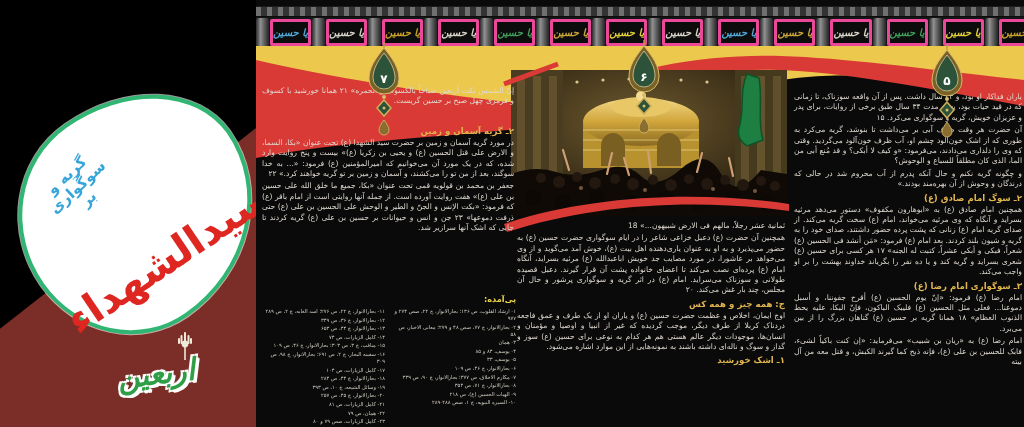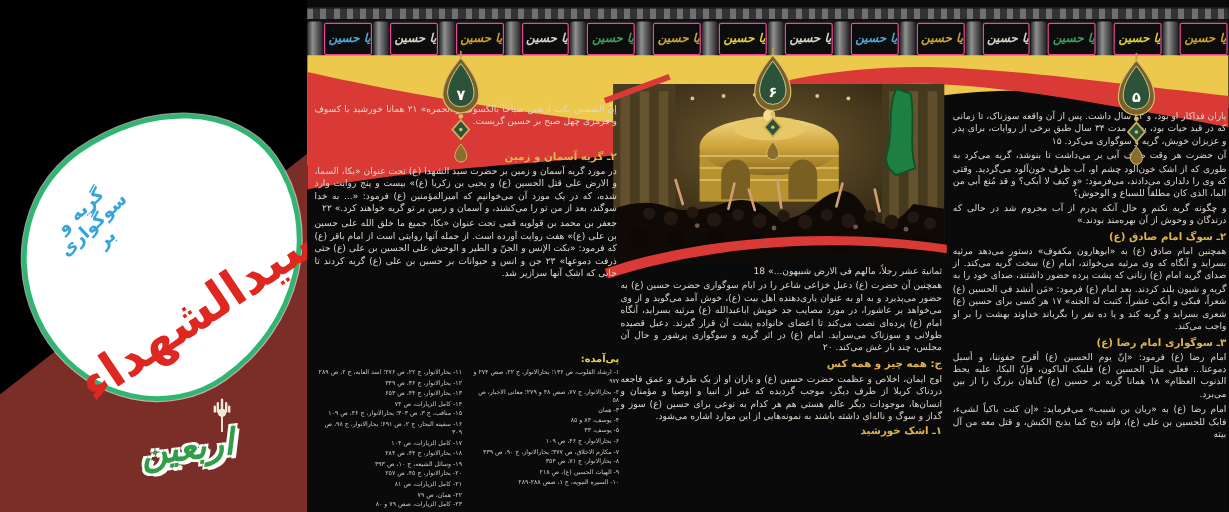--- a/index.html
+++ b/index.html
@@ -32,22 +32,22 @@
 
   
   .frieze{position:absolute;left:0;top:6px;width:768px;height:42px;background:#161616;
         display:flex;flex-direction:column;}
   .fz-top{height:9px;background:repeating-linear-gradient(90deg,#707070 0 5px,#333 5px 11px);
         border-top:1px solid #1c1c1c;border-bottom:1px solid #0c0c0c;}
   .fz-row{flex:1;display:flex;}
   .fz-cell{flex:1;display:flex;}
   .fz-orn{width:13px;margin:1px 0;border-radius:3px;
         background:linear-gradient(90deg,#2c2c2c,#909090 35%,#5d5d5d 65%,#242424);}
-  .fz-pan{flex:1;margin:2px 1px;background:#0c0c0c;border:1px solid #ec4899;border-radius:2px;
-        display:flex;align-items:center;justify-content:flex-end;overflow:hidden;}
+  .fz-pan{flex:1;margin:2px 1px;background:#0c0c0c;border:3px solid #ec4899;border-radius:2px;
+        display:flex;align-items:center;justify-content:flex-start;overflow:hidden;}
   .fz-pan span{font-size:10px;font-weight:bold;font-style:italic;direction:rtl;
         filter:blur(.2px);white-space:nowrap;}
 
   .ribbon,.overlay{position:absolute;left:0;top:40px;width:768px;height:200px;pointer-events:none;}
   .overlay{z-index:4;}
   .photo{position:absolute;left:255px;top:70px;width:276px;height:146px;z-index:3;}
   .badge{position:absolute;width:36px;height:100px;z-index:6;}
   .badge text{font-family:"DejaVu Sans",sans-serif;font-weight:bold;}
 
   
@@ -331,21 +331,21 @@
     </div>
 
     <div class="col p5">
       <p>یاران فداکار او بود، و ۲۳ سال داشت. پس از آن واقعه سوزناک، تا زمانی که در قید حیات بود، یعنی مدت ۳۴ سال طبق برخی از روایات، برای پدر و عزیزان خویش، گریه و سوگواری می‌کرد. ۱۵</p>
       <p>آن حضرت هر وقت ظرف آبی بر می‌داشت تا بنوشد، گریه می‌کرد به طوری که از اشک خون‌آلود چشم او، آب ظرف خون‌آلود می‌گردید. وقتی که وی را دلداری می‌دادند، می‌فرمود: «و کیف لا أبکی؟ و قد مُنع أبی من الما، الذی کان مطلقاً للسباع و الوحوش؟</p>
       <p>و چگونه گریه نکنم و حال آنکه پدرم از آب محروم شد در حالی که درندگان و وحوش از آن بهره‌مند بودند.»</p>
       <h4>۲ـ سوگ امام صادق (ع)</h4>
       <p>همچنین امام صادق (ع) به «ابوهارون مکفوف» دستور می‌دهد مرثیه بسراید و آنگاه که وی مرثیه می‌خواند، امام (ع) سخت گریه می‌کند. از صدای گریه امام (ع) زنانی که پشت پرده حضور داشتند، صدای خود را به گریه و شیون بلند کردند. بعد امام (ع) فرمود: «مَن أنشد فی الحسین (ع) شعراً، فبکی و أبکی عشراً، کتبت له الجنه» ۱۷ هر کسی برای حسین (ع) شعری بسراید و گریه کند و یا ده نفر را بگریاند خداوند بهشت را بر او واجب می‌کند.</p>
       <h4>۳ـ سوگواری امام رضا (ع)</h4>
       <p>امام رضا (ع) فرمود: «إنّ یوم الحسین (ع) أقرح جفوننا، و أسبل دموعنا... فعلی مثل الحسین (ع) فلیبک الباکون، فإنّ البکا، علیه یحط الذنوب العظام» ۱۸ همانا گریه بر حسین (ع) گناهان بزرگ را از بین می‌برد.</p>
-      <p>امام رضا (ع) به «ریان بن شبیب» می‌فرماید: «إن کنت باکیاً لشیء، فابک للحسین بن علی (ع)، فإنه ذبح کما یذبح الکبش، و قتل معه من آل بیته</p>
+      <p>امام رضا (ع) به «ریان بن شبیب» می‌فرماید: «إن کنت باکیاً لشیء، فابک للحسین بن علی (ع)، فإنه ذبح کما گیرند الکبش، و قتل معه من آل بیته</p>
     </div>
   </div>
 
   <svg class="badge" style="left:366px;top:42px" viewBox="0 0 36 100">
     <path d="M18,0 V8" stroke="#b99a4a" stroke-width="1.4"></path>
     <path d="M18,6 C9,17 3,26 3,37 A15,15 0 0 0 33,37 C33,26 27,17 18,6 Z" fill="#7a6128" stroke="#d9bc6a"></path>
     <path d="M18,11 C11,20 7,28 7,36 A11,11 0 0 0 29,36 C29,28 25,20 18,11 Z" fill="#2c5339" stroke="#ead9a4" stroke-width=".7"></path>
     <text x="18" y="41" text-anchor="middle" font-size="12" fill="#ffffff">۷</text>
     <circle cx="18" cy="55" r="2" fill="#d9bc6a"></circle>
     <path d="M18,58 L25,66 L18,74 L11,66 Z" fill="#2c5339" stroke="#cfae58" stroke-width="1.5"></path>

